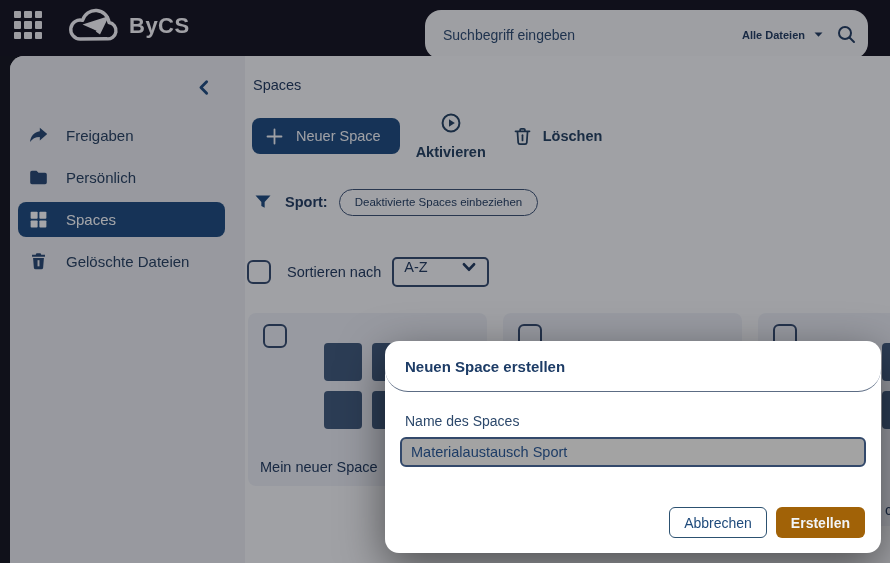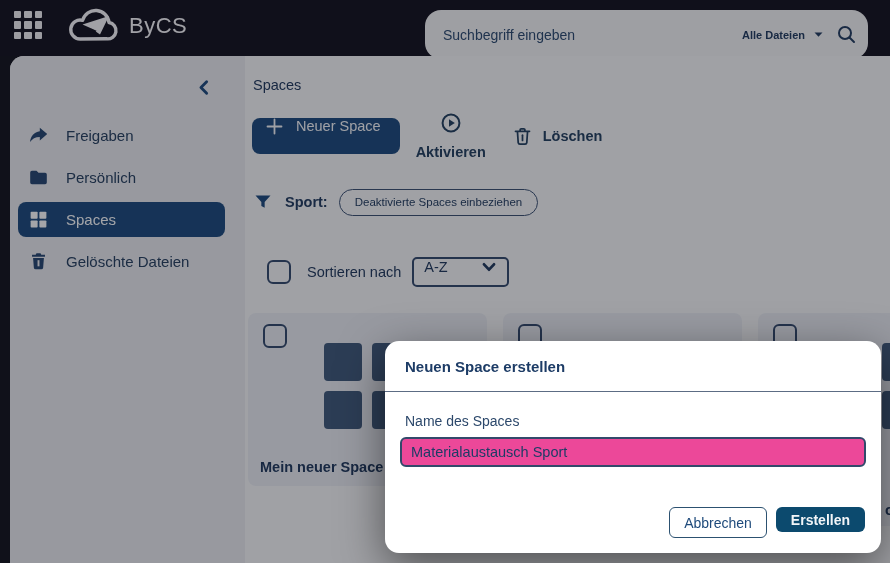--- a/index.html
+++ b/index.html
@@ -9,21 +9,21 @@
     background:#15161F;
     font-family:"Liberation Sans", sans-serif;
     -webkit-font-smoothing:antialiased;
   }
 
   
   .header { position:absolute; left:0; top:0; width:890px; height:56px; background:#141420; z-index:1; }
   .apps-btn { position:absolute; left:14px; top:11px; width:28px; height:28px; display:flex; flex-wrap:wrap; gap:3px; cursor:pointer; }
   .apps-btn span { width:7.3px; height:7.3px; background:#E8E9EB; border-radius:1px; }
   .logo { position:absolute; left:64px; top:6px; display:flex; align-items:center; gap:7px; cursor:pointer; }
-  .logo-word { color:#F0F0F3; font-size:22px; font-weight:400; letter-spacing:.5px; }
+  .logo-word { color:#F0F0F3; font-size:22px; font-weight:700; letter-spacing:.5px; }
   .search-pill { position:absolute; left:425px; top:10px; width:443px; height:49px; background:#ECEDEF; border-radius:16px; display:flex; align-items:center; padding:0 12px 0 18px; }
   .search-pill input { flex:1; border:none; outline:none; background:transparent; font-family:"Liberation Sans",sans-serif; font-size:14px; color:#223C5E; }
   .search-pill input::placeholder { color:#2C4A6E; opacity:1; }
   .scope { font-size:11px; font-weight:700; color:#223C5E; margin-right:7px; white-space:nowrap; cursor:pointer; }
   .scope-caret { margin-right:12px; cursor:pointer; display:flex; }
   .search-btn { display:flex; cursor:pointer; }
 
   
   .panel { position:absolute; left:10px; top:56px; width:880px; height:507px; border-top-left-radius:14px; overflow:hidden; display:flex; background:#EFF0F2; z-index:1; }
 
@@ -33,53 +33,53 @@
   .collapse-row svg { cursor:pointer; }
   .nav { margin-top:14px; }
   .nav-item { height:35px; margin-bottom:7px; display:flex; align-items:center; gap:17px; padding-left:10px; border-radius:8px; color:#27405F; font-size:15px; font-weight:500; cursor:pointer; white-space:nowrap; }
   .nav-item.active { background:#1E4A7B; color:#F4F6F8; }
   .nav-item svg { flex-shrink:0; }
 
   
   .main { flex:1; position:relative; }
   .breadcrumb { position:absolute; left:8px; top:21px; font-size:14.5px; font-weight:500; color:#20395C; }
   .toolbar { position:absolute; left:7px; top:62px; height:36px; display:flex; align-items:center; }
-  .btn-primary { height:36px; padding:0 19px 0 14px; background:#1E4A7B; border:none; border-radius:8px; color:#EDEFF2; font-family:"Liberation Sans",sans-serif; font-size:14.5px; font-weight:500; display:flex; gap:13px; cursor:pointer; }
+  .btn-primary { height:36px; padding:0 19px 0 14px; background:#1E4A7B; border:none; border-radius:8px; color:#EDEFF2; font-family:"Liberation Sans",sans-serif; font-size:14.5px; font-weight:500; display:flex; align-items:center; gap:13px; cursor:pointer; }
   .tool-link { display:flex; align-items:center; gap:10px; color:#24405E; font-size:14.5px; font-weight:600; cursor:pointer; background:none; border:none; font-family:"Liberation Sans",sans-serif; }
   .tool-link.activate { margin-left:16px;flex-direction:column; }
   .tool-link.delete { margin-left:26px; }
 
   .filter-row { position:absolute; left:8px; top:132px; height:28px; display:flex; align-items:center; }
   .filter-label { margin-left:12px; font-size:14.5px; font-weight:600; color:#223C5E; }
   .chip { margin-left:11px; height:27px; border:1.5px solid #3A5070; border-radius:14px; background:transparent; padding:0 15px; font-family:"Liberation Sans",sans-serif; font-size:11.5px; color:#223C5E; display:flex; align-items:center; cursor:pointer; white-space:nowrap; }
 
-  .sort-row { position:absolute; left:22px; top:201px; height:30px; display:flex; align-items:center; }
+  .sort-row { position:absolute; left:2px; top:201px; height:30px; display:flex; align-items:center; }
   .checkbox { width:24px; height:24px; border:2px solid #33496B; border-radius:6px; background:transparent; cursor:pointer; }
   .sort-label { margin-left:16px; font-size:14.5px; color:#21395B; }
   .select { margin-left:11px; width:97px; height:30px; border:2px solid #33496B; border-radius:5px; display:flex; padding:0 10px; font-size:14.5px; color:#21395B; cursor:pointer; }
   .select svg { margin-left:auto; }
 
   .cards { position:absolute; left:3px; top:257px; display:flex; gap:16px; align-items:flex-start; }
-  .card { width:239px; height:173px; background:#E2E6EB; border-radius:8px; position:relative; cursor:pointer; flex-shrink:0;font-weight:bold; }
+  .card { width:239px; height:173px; background:#E2E6EB; border-radius:8px; position:relative; cursor:pointer; flex-shrink:0; }
   .card.tall { height:213px; }
   .card .checkbox { position:absolute; left:15px; top:11px; }
   .thumb { position:absolute; left:76px; top:30px; }
   .card-label { position:absolute; left:12px; bottom:11px; font-size:14.5px; color:#20395C; white-space:nowrap; }
   .card-label.fragment { left:127px; bottom:auto; top:189px; }
 
   
   .overlay { position:absolute; inset:0; background:rgba(8,10,18,0.34); z-index:50; }
   .modal { position:absolute; left:385px; top:341px; width:496px; height:212px; background:#FFFFFF; border-radius:14px; z-index:60; box-shadow:0 14px 45px rgba(0,0,0,0.5); }
-  .modal-header { height:51px; display:flex; align-items:center; padding:0 20px; border-bottom:1px solid #5C6C84; font-size:15px; font-weight:700; color:#1D3C66; }
+  .modal-header { height:51px; display:flex; align-items:center; padding:0 20px; border-bottom:1px solid #5C6C84; font-size:15px; font-weight:700; color:#1D3C66;border-radius:23px; }
   .modal-body { padding:21px 15px 10px 15px; }
   .field-label { display:block; margin-left:5px; font-size:14px; color:#2C486B; }
-  .name-input { margin-top:8px; width:100%; height:30px; border:2px solid #33496B; border-radius:6px; background:#ec4899; padding:0 9px; font-family:"Liberation Sans",sans-serif; font-size:14.5px; color:#1D3C66; outline:none; }
+  .name-input { margin-top:8px; width:100%; height:30px; border:2px solid #33496B; border-radius:6px; background:#a3a3a3; padding:0 9px; font-family:"Liberation Sans",sans-serif; font-size:14.5px; color:#1D3C66; outline:none; }
   .modal-footer { position:absolute; right:16px; bottom:15px; display:flex; gap:9px;margin-top:16px; }
   .btn-cancel { height:31px; padding:0 14px; background:#FFFFFF; border:1.5px solid #2C5170; border-radius:6px; color:#1E4A7B; font-family:"Liberation Sans",sans-serif; font-size:14px; cursor:pointer; }
-  .btn-submit { height:25px; padding:0 15px; background:#0c4a6e; border:none; border-radius:6px; color:#F2F5F8; font-family:"Liberation Sans",sans-serif; font-size:14px; font-weight:600; cursor:pointer; }
+  .btn-submit { height:31px; padding:0 15px; background:#a16207; border:none; border-radius:6px; color:#F2F5F8; font-family:"Liberation Sans",sans-serif; font-size:14px; font-weight:600; cursor:pointer; }
 </style>
 </head>
 <body>
 
 <div class="header">
   <div class="apps-btn">
     <span></span>
       <span></span>
       <span></span>
       <span></span>

